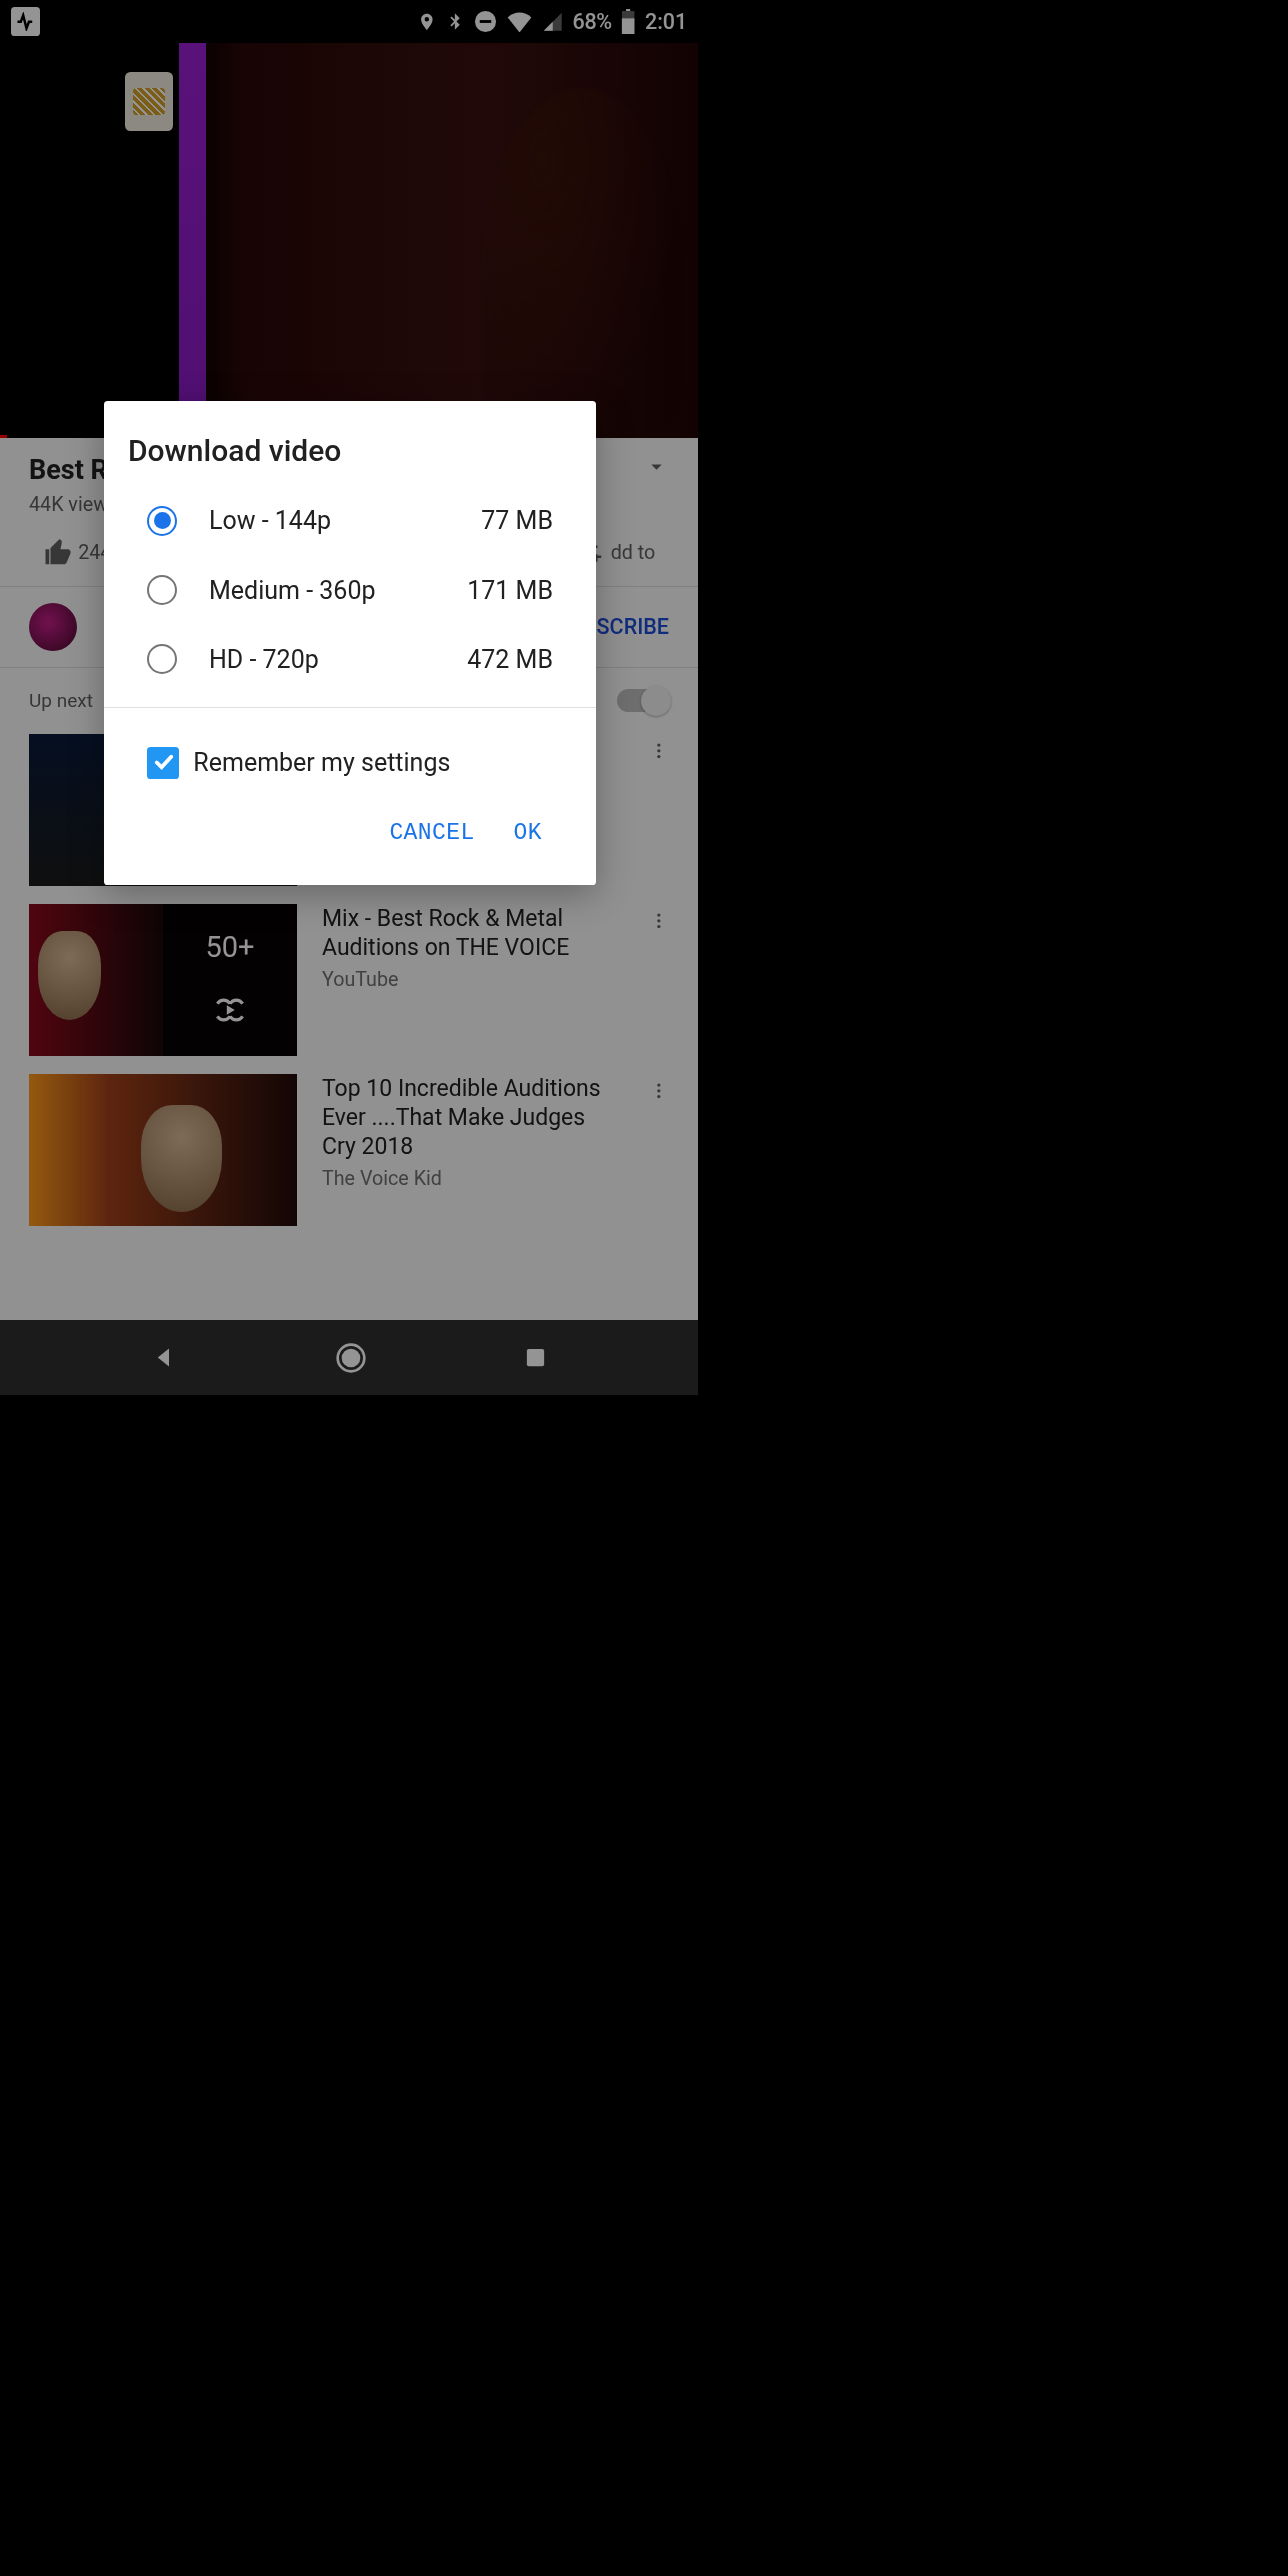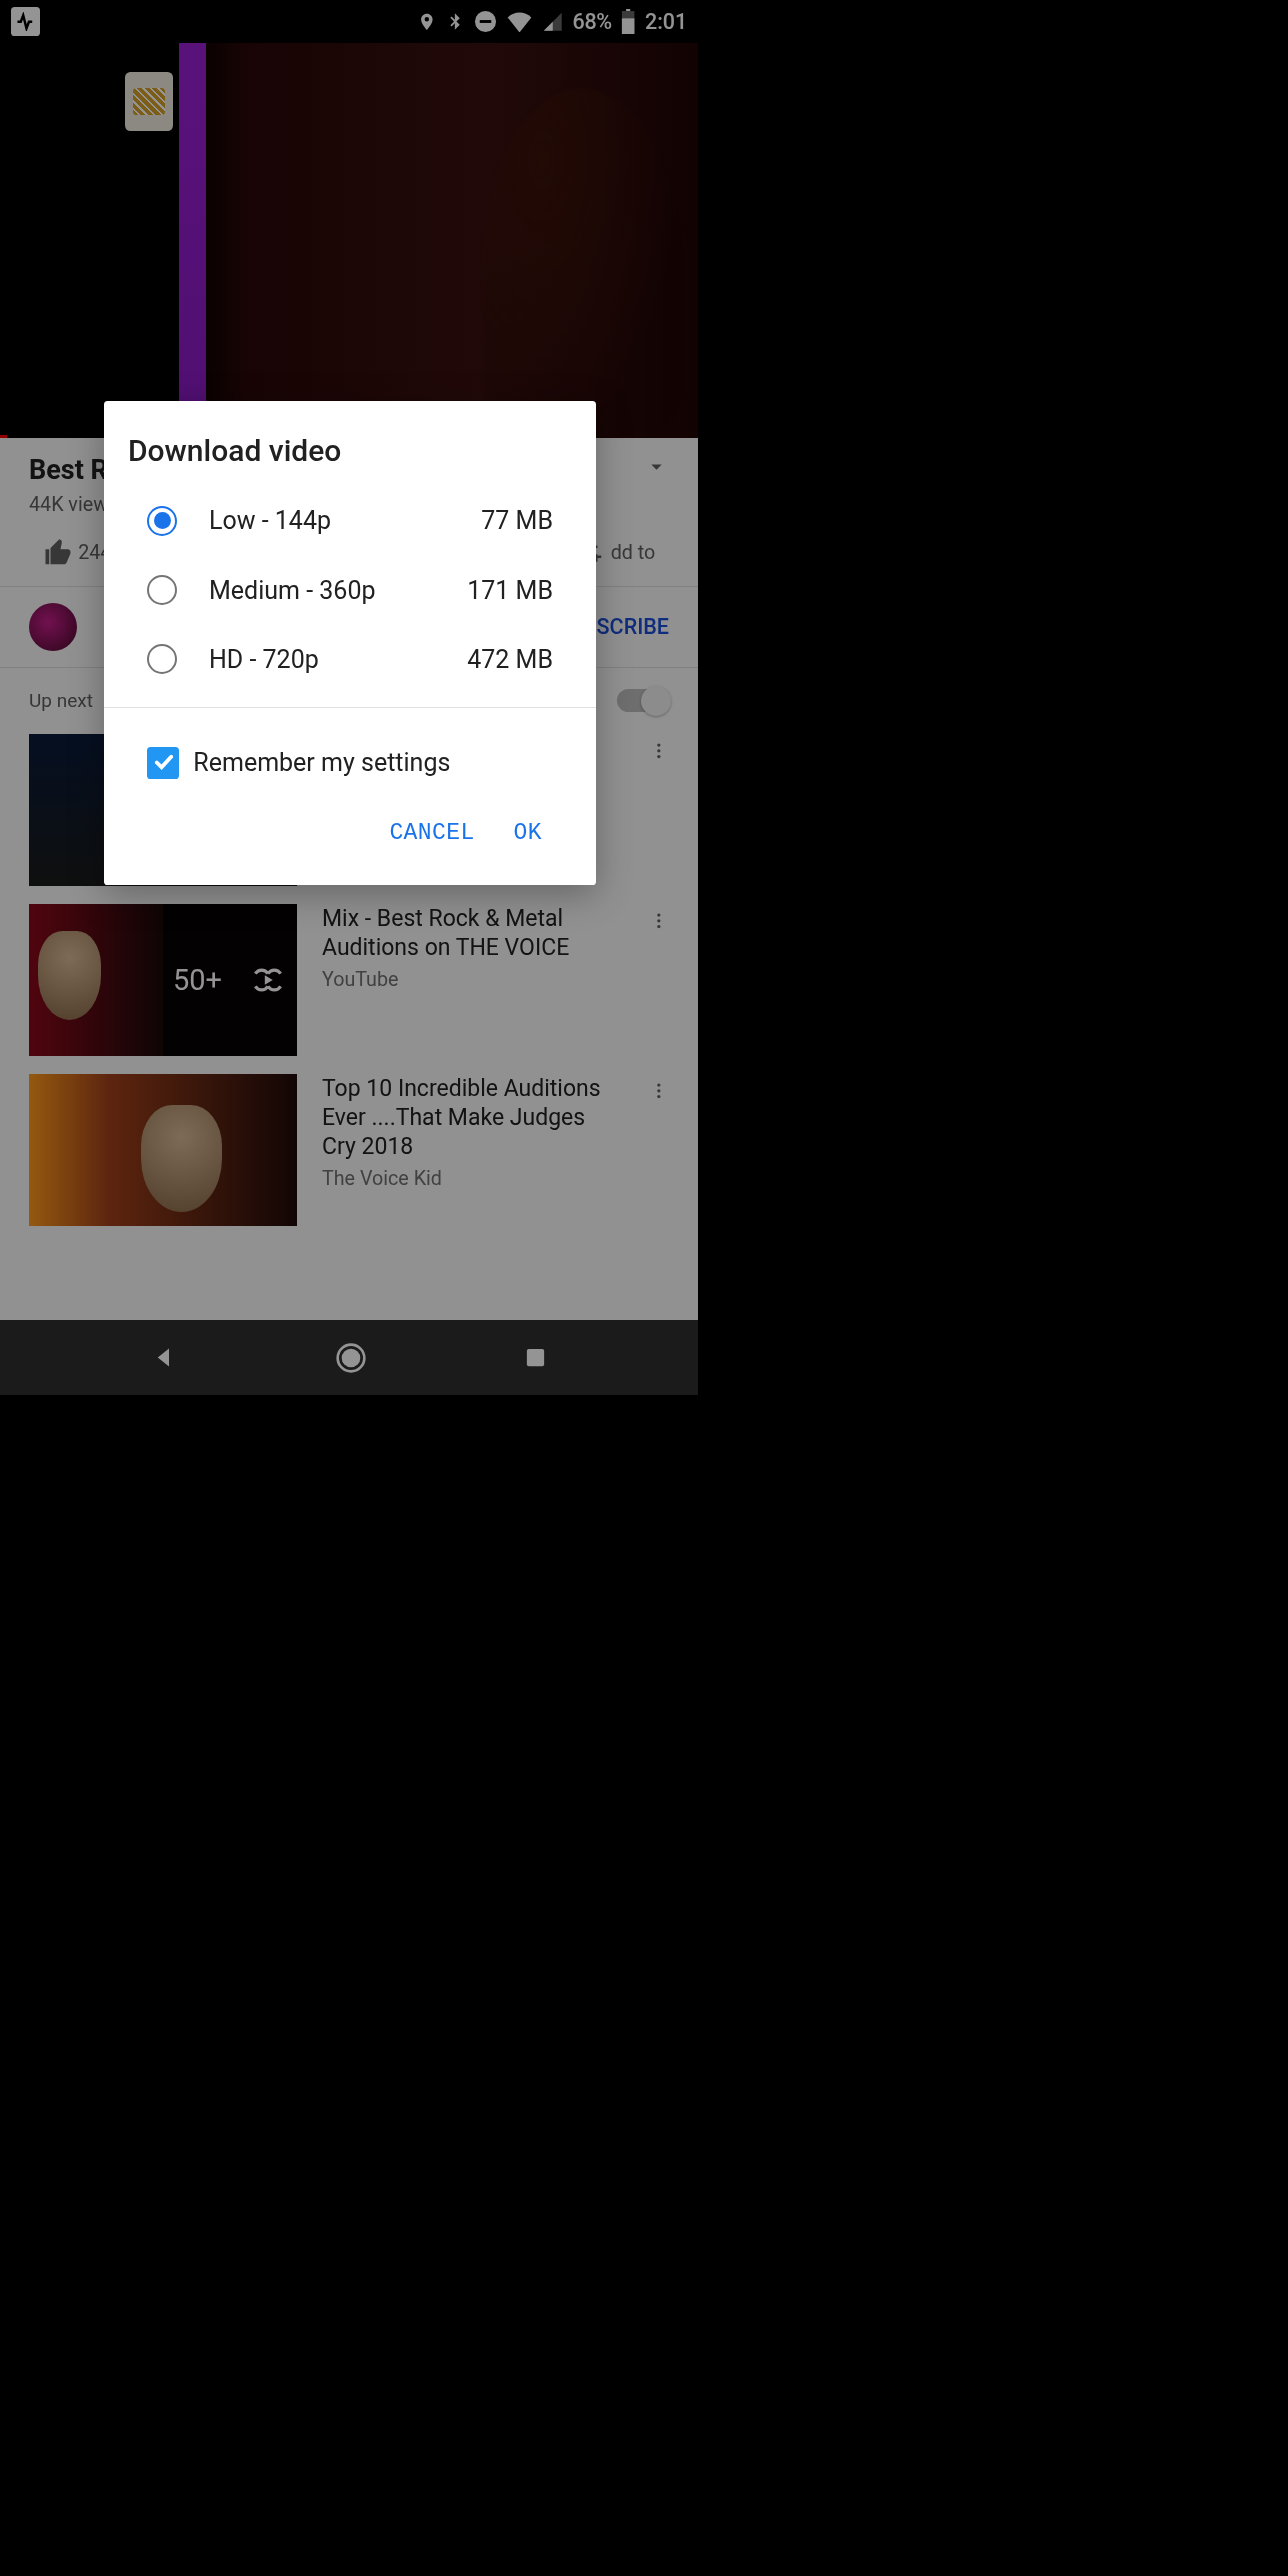--- a/index.html
+++ b/index.html
@@ -42,21 +42,21 @@
   .subscribe-btn { color: #1d4ed8; font-size: 21.5px; font-weight: 500; }
 
   .up-next { padding: 21.5px 29px 12.5px 29px; display: flex; justify-content: space-between; align-items: center; }
   .up-next-label { font-size: 19px; color: #606060; }
   .toggle { width: 52px; height: 23px; background: #bdbdbd; border-radius: 11.6px; position: relative; }
   .toggle::after { content: ''; position: absolute; right: -1.8px; top: -3.6px; width: 30px; height: 30px; background: #f1f1f1; border-radius: 50%; box-shadow: 0 0.9px 2.7px rgba(0,0,0,0.3); }
 
   .video-list-item { display: flex; padding: 9px 29px; gap: 25px; align-items: flex-start; }
   .thumb { width: 268px; height: 152px; background: #222; position: relative; flex-shrink: 0; display: flex; align-items: center; justify-content: center; overflow:hidden;}
   .thumb .duration { position: absolute; right: 5.4px; bottom: 5.4px; background: rgba(0,0,0,0.85); color: #fff; font-size: 18px; padding: 1.8px 7.2px; border-radius: 1.8px; }
-  .thumb .count-overlay { position: absolute; inset: 0; left: 50%; background: rgba(0,0,0,0.75); display: flex; flex-direction: row; align-items: center; justify-content: center; color: #fff; gap: 27px; font-size: 29px; }
+  .thumb .count-overlay { position: absolute; inset: 0; left: 50%; background: rgba(0,0,0,0.75); display: flex; flex-direction: column; align-items: center; justify-content: center; color: #fff; gap: 27px; font-size: 29px; }
   .thumb-img1 { background: linear-gradient(180deg, #0a1a3a, #1a1a1a); }
   .thumb-img2 { background: linear-gradient(90deg, #8b0a1a 0%, #1a0a0a 50%, #1a0a0a 100%); }
   .thumb-img3 { background: linear-gradient(90deg, #ff9a1a 0%, #a0401a 30%, #200a0a 100%); }
   .vli-text { flex: 1; display: flex; flex-direction: column; gap: 5.4px; padding-top: 1.8px;}
   .vli-title { font-size: 23px; color: #212121; line-height: 1.25; }
   .vli-sub { font-size: 19.7px; color: #707070; }
   .vli-dots { color: #707070; padding: 7.2px 0; }
 
   
   .nav-bar { position: absolute; bottom: 0; left: 0; right: 0; height: 75px; background: #303030; display: flex; align-items: center; justify-content: space-around; padding: 0 72px; }

